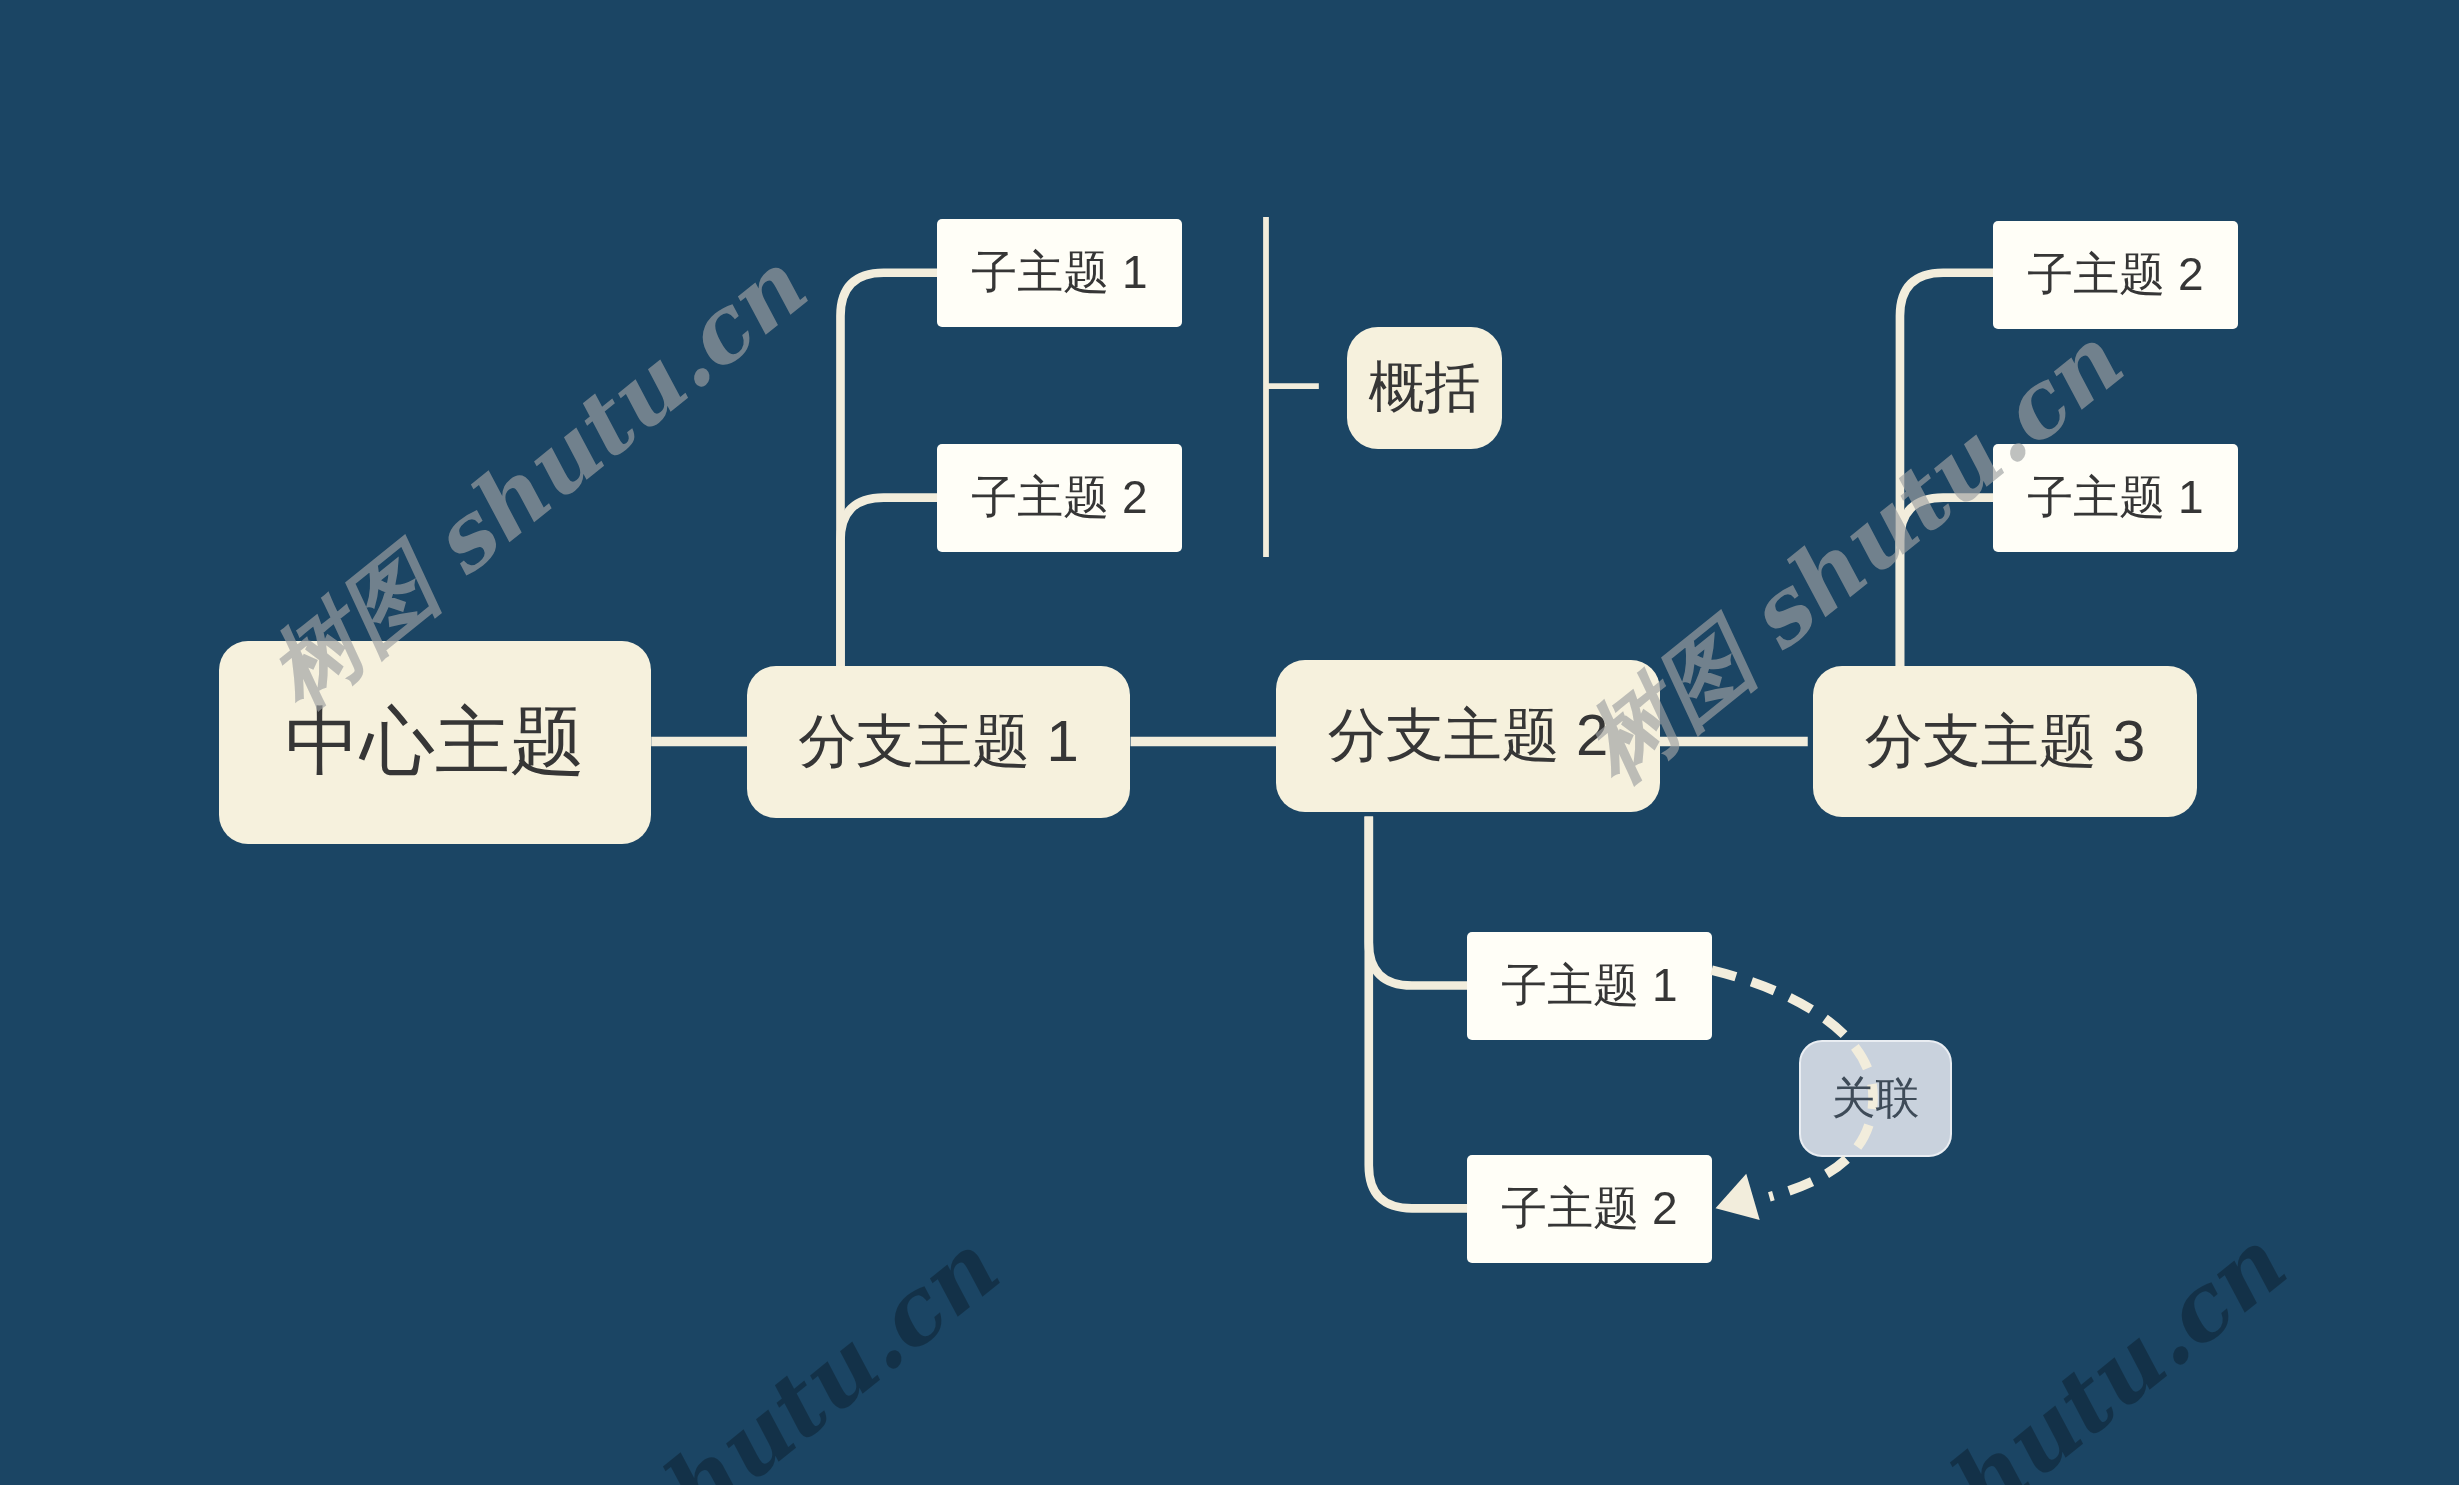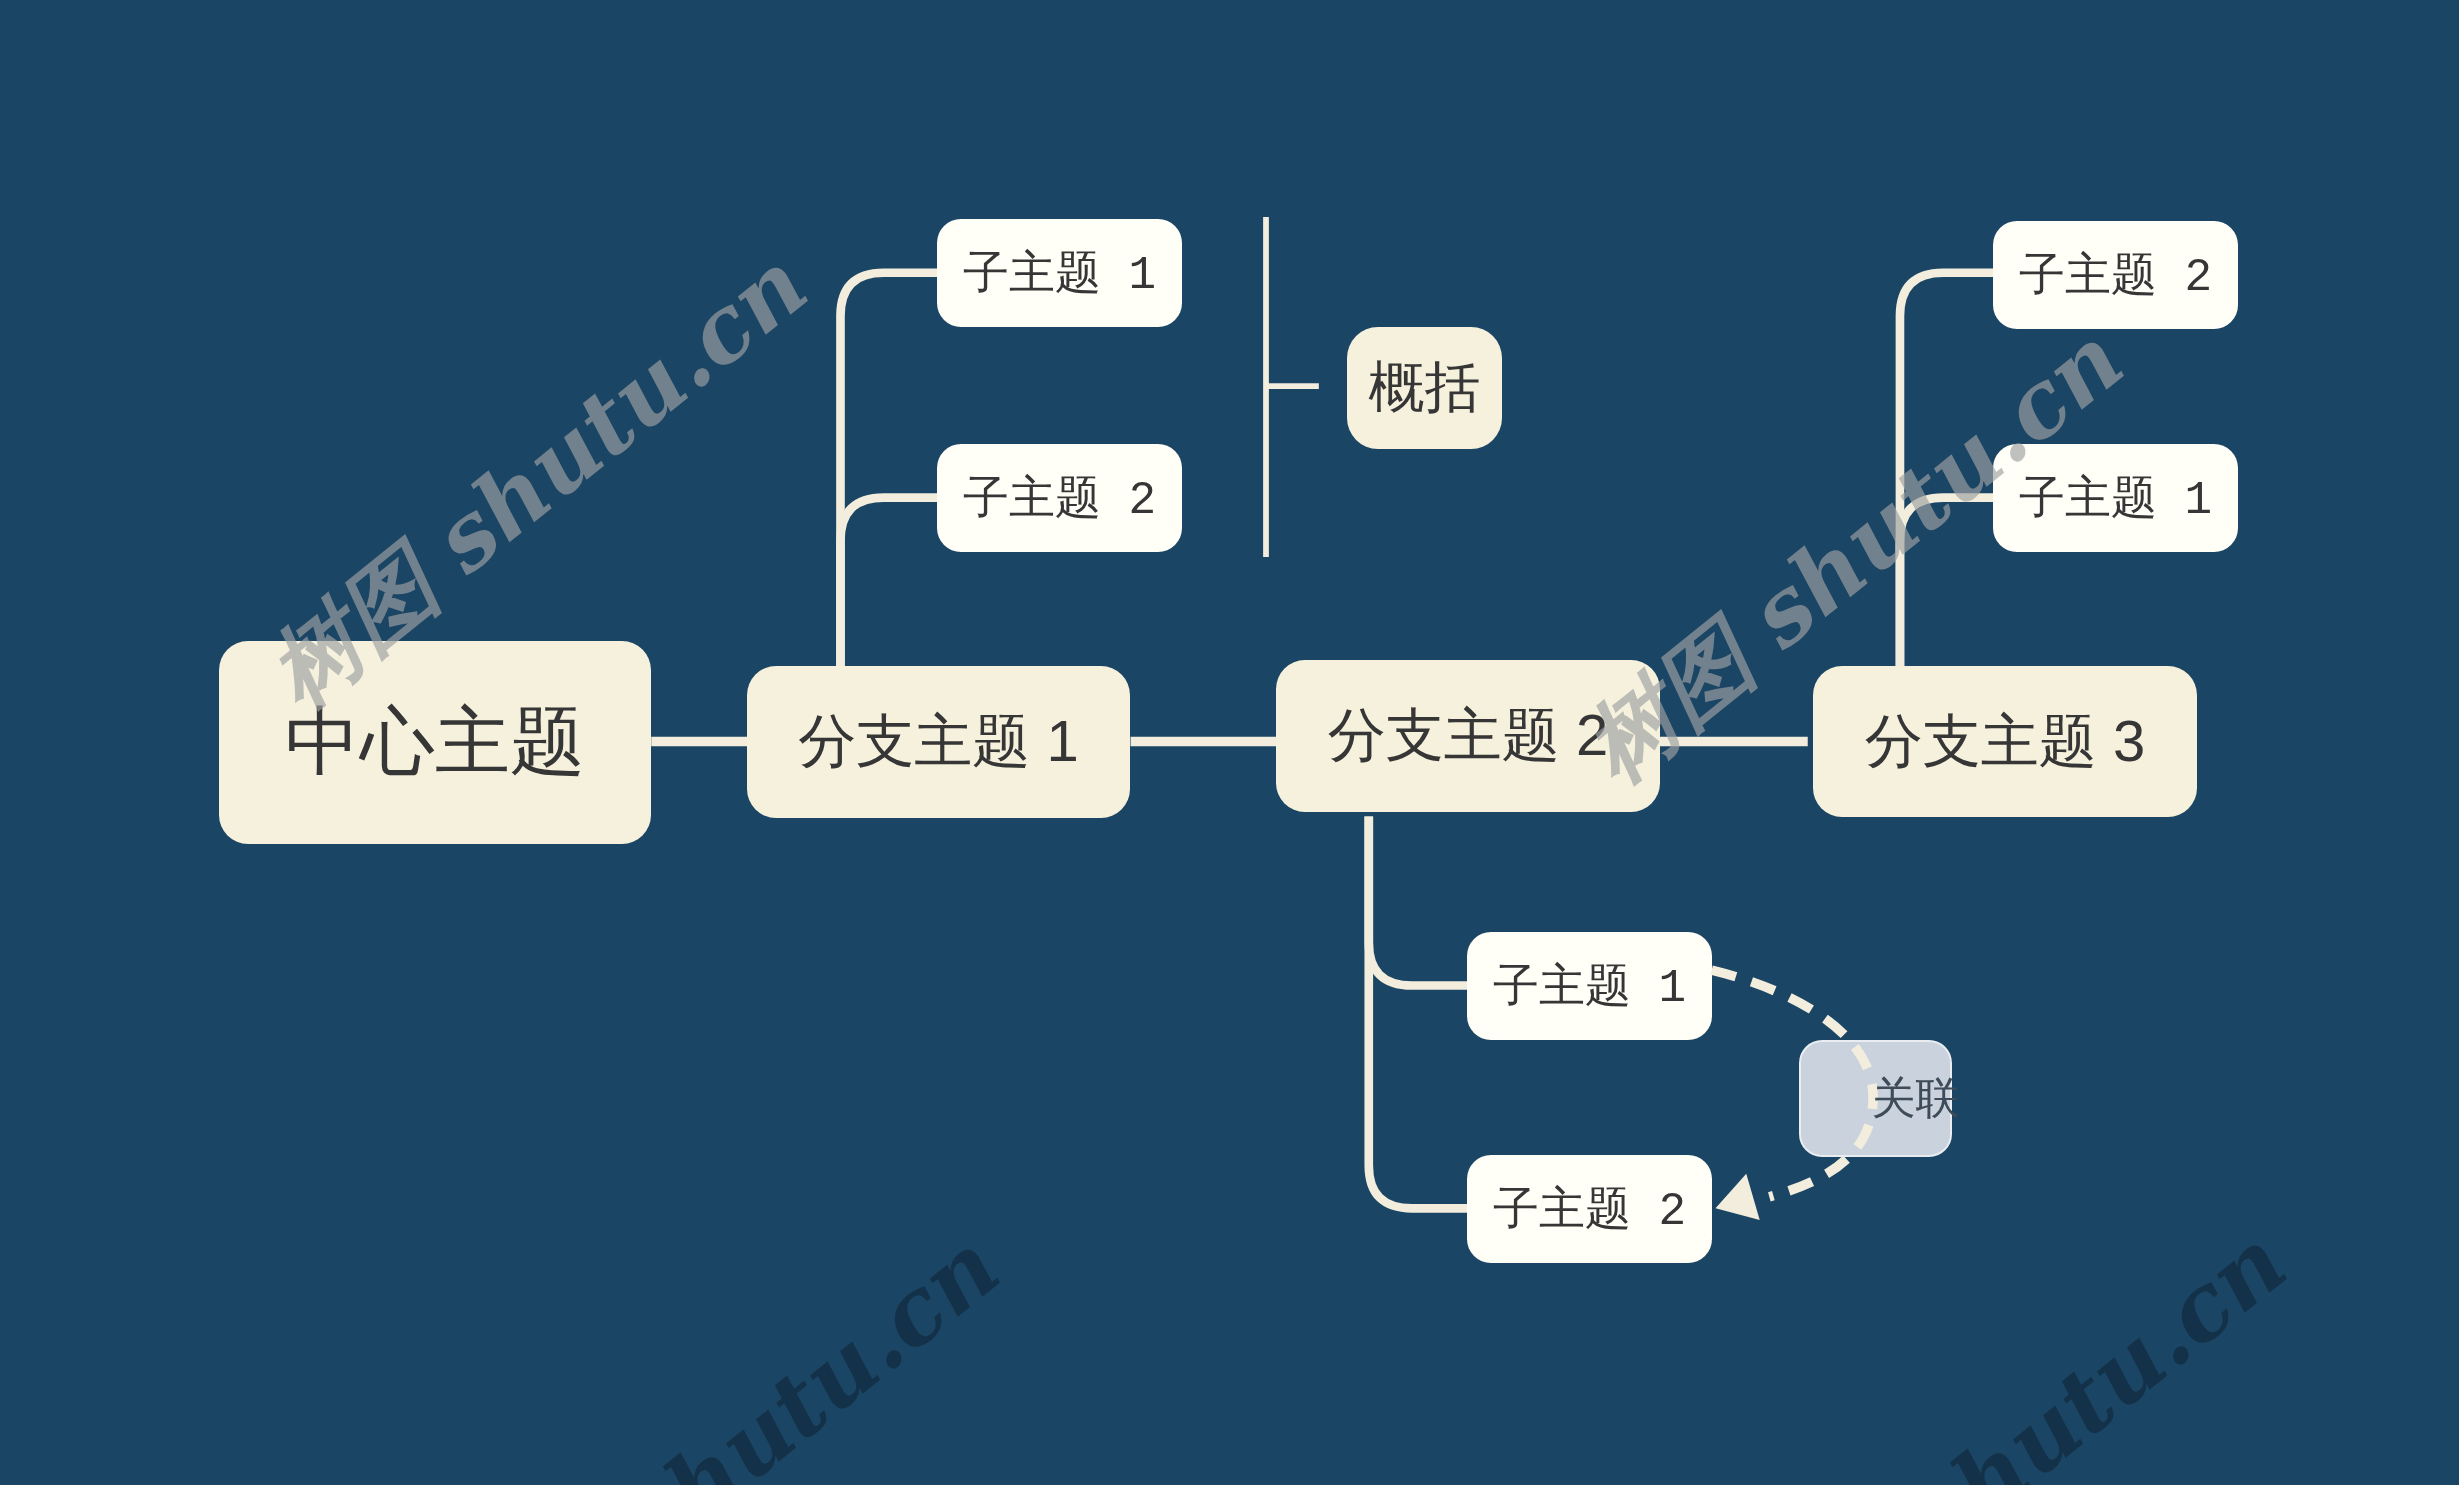--- a/index.html
+++ b/index.html
@@ -17,34 +17,34 @@
   .link{stroke:var(--line); fill:none; stroke-linecap:butt;}
   .link-main{stroke-width:10;}
   .link-child{stroke-width:9;}
   .link-summary{stroke-width:6;}
   .node{
     position:absolute; z-index:2;
     display:flex; align-items:center; justify-content:center;
     color:var(--text); white-space:nowrap;
   }
   .node-cream{background:var(--node-fill); border-radius:29px;text-align:right;}
-  .node-child{background:var(--child-fill); border-radius:24px;font-family:Liberation Mono, monospace;}
+  .node-child{background:var(--child-fill); border-radius:5px;}
   .node-summary{background:var(--node-fill); border-radius:31px;}
   .relation-box{
     position:absolute; z-index:2;
     background:var(--relation-fill); border:2.9px solid var(--relation-border);
     border-radius:23px; box-sizing:border-box;
   }
   .relation-layer{position:absolute; left:0; top:0; z-index:3; pointer-events:none;}
   .rel-arc{stroke:var(--line); stroke-width:10; stroke-dasharray:26 17; fill:none;}
   .rel-arrow{fill:var(--line); stroke:none;}
   .relation-label{
     position:absolute; z-index:4;
     display:flex; align-items:center; justify-content:center;
-    color:var(--relation-text); font-size:44px; white-space:nowrap;margin-left:40px;
+    color:var(--relation-text); font-size:44px; white-space:nowrap;
   }
   .wm{
     position:absolute; z-index:5; pointer-events:none;
     transform:translate(-50%,-50%) rotate(-39deg);
     font-family:"DejaVu Serif","Liberation Serif",serif;
     font-style:italic; font-weight:700; font-size:91px; white-space:nowrap;
   }
   .wm-gray{color:rgba(158,161,163,0.66);}
   .wm-dark{color:rgba(0,0,0,0.28);}
 </style>

